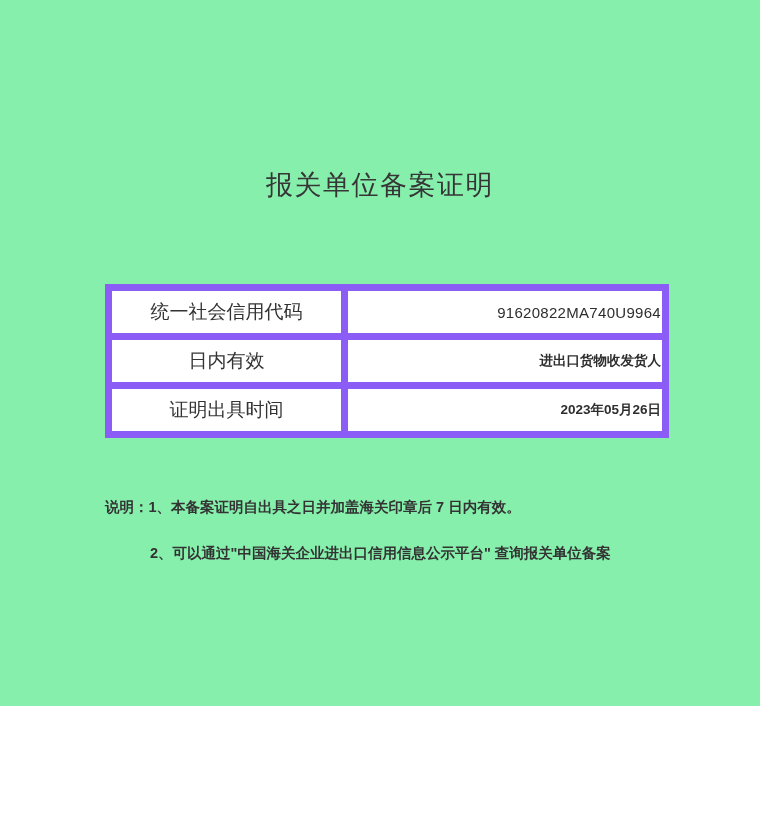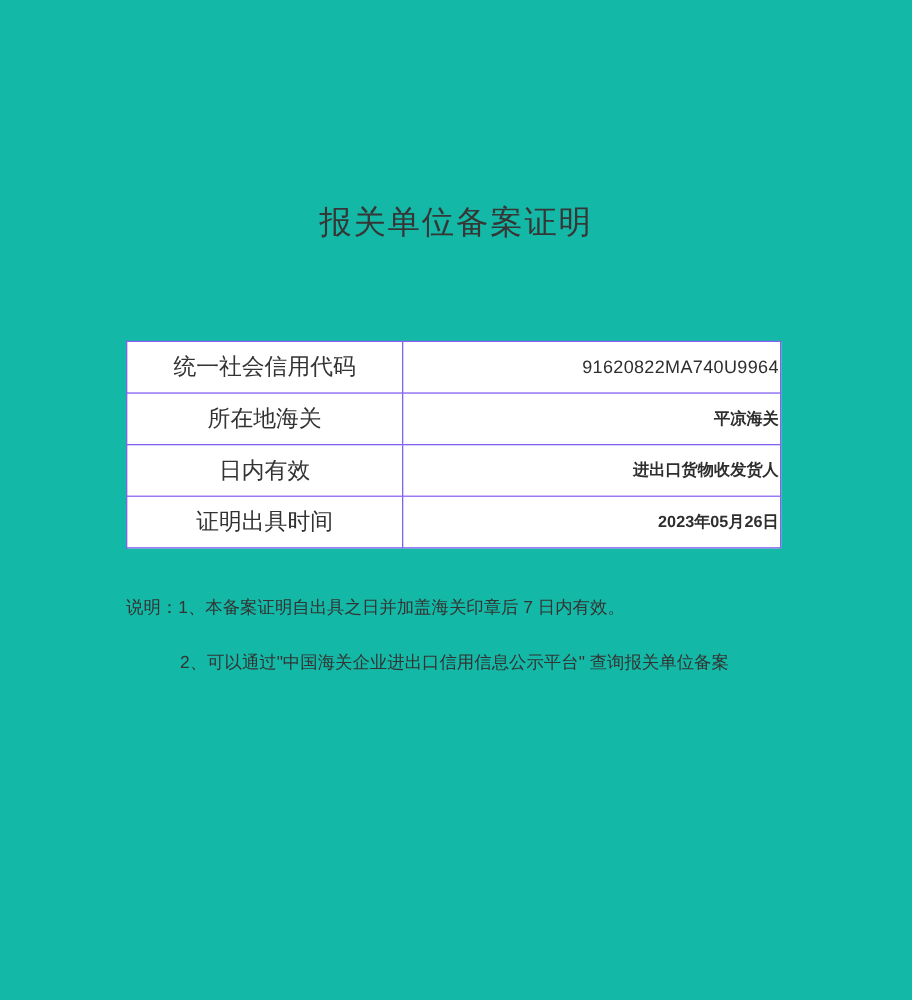--- a/index.html
+++ b/index.html
@@ -3,22 +3,22 @@
 <meta charset="utf-8">
 <style>
   html, body {
     margin: 0;
     padding: 0;
     background: #ffffff;
   }
   .page {
     position: relative;
     width: 760px;
-    height: 833px;
-    background: #14b8a6;
+    height: 706px;
+    background: #86efac;
     font-family: "Liberation Sans", "DejaVu Sans", sans-serif;
     color: #333333;
     overflow: hidden;
   }
   .title {
     position: absolute;
     top: 167px;
     left: 0;
     width: 100%;
     margin: 0;
@@ -30,21 +30,21 @@
   }
   .cert-table {
     position: absolute;
     left: 105px;
     top: 284px;
     width: 532px;
     border-collapse: collapse;
     table-layout: fixed;
   }
   .cert-table td {
-    border: 1px solid #8b5cf6;
+    border: 7px solid #8b5cf6;
     height: 40px;
     vertical-align: middle;
     background: #ffffff;
     margin-top: 43px;
   }
   td.label-cell {
     width: 227px;
     text-align: center;
     font-size: 19px;
     font-weight: 400;
@@ -69,20 +69,21 @@
     position: absolute;
     left: 105px;
     top: 496px;
     width: 560px;
     font-size: 14.5px;
     line-height: 22px;
     color: #333333;
   }
   .notes p {
     margin: 0;
+    font-weight: bold;
   }
   .note-2 {
     margin-top: 24px !important;
     padding-left: 45px;
   }
   .note-3 {
     margin-top: 13px !important;
   }
 </style>
 </head>
@@ -92,24 +93,20 @@
 
   <h1 class="title">报关单位备案证明</h1>
 
   <table class="cert-table">
     <tbody>
       <tr>
         <td class="label-cell">统一社会信用代码</td>
         <td class="value-cell value-code">91620822MA740U9964</td>
       </tr>
       <tr>
-        <td class="label-cell">所在地海关</td>
-        <td class="value-cell value-bold">平凉海关</td>
-      </tr>
-      <tr>
         <td class="label-cell">日内有效</td>
         <td class="value-cell value-bold">进出口货物收发货人</td>
       </tr>
       <tr>
         <td class="label-cell">证明出具时间</td>
         <td class="value-cell value-bold">2023年05月26日</td>
       </tr>
     </tbody>
   </table>
 

